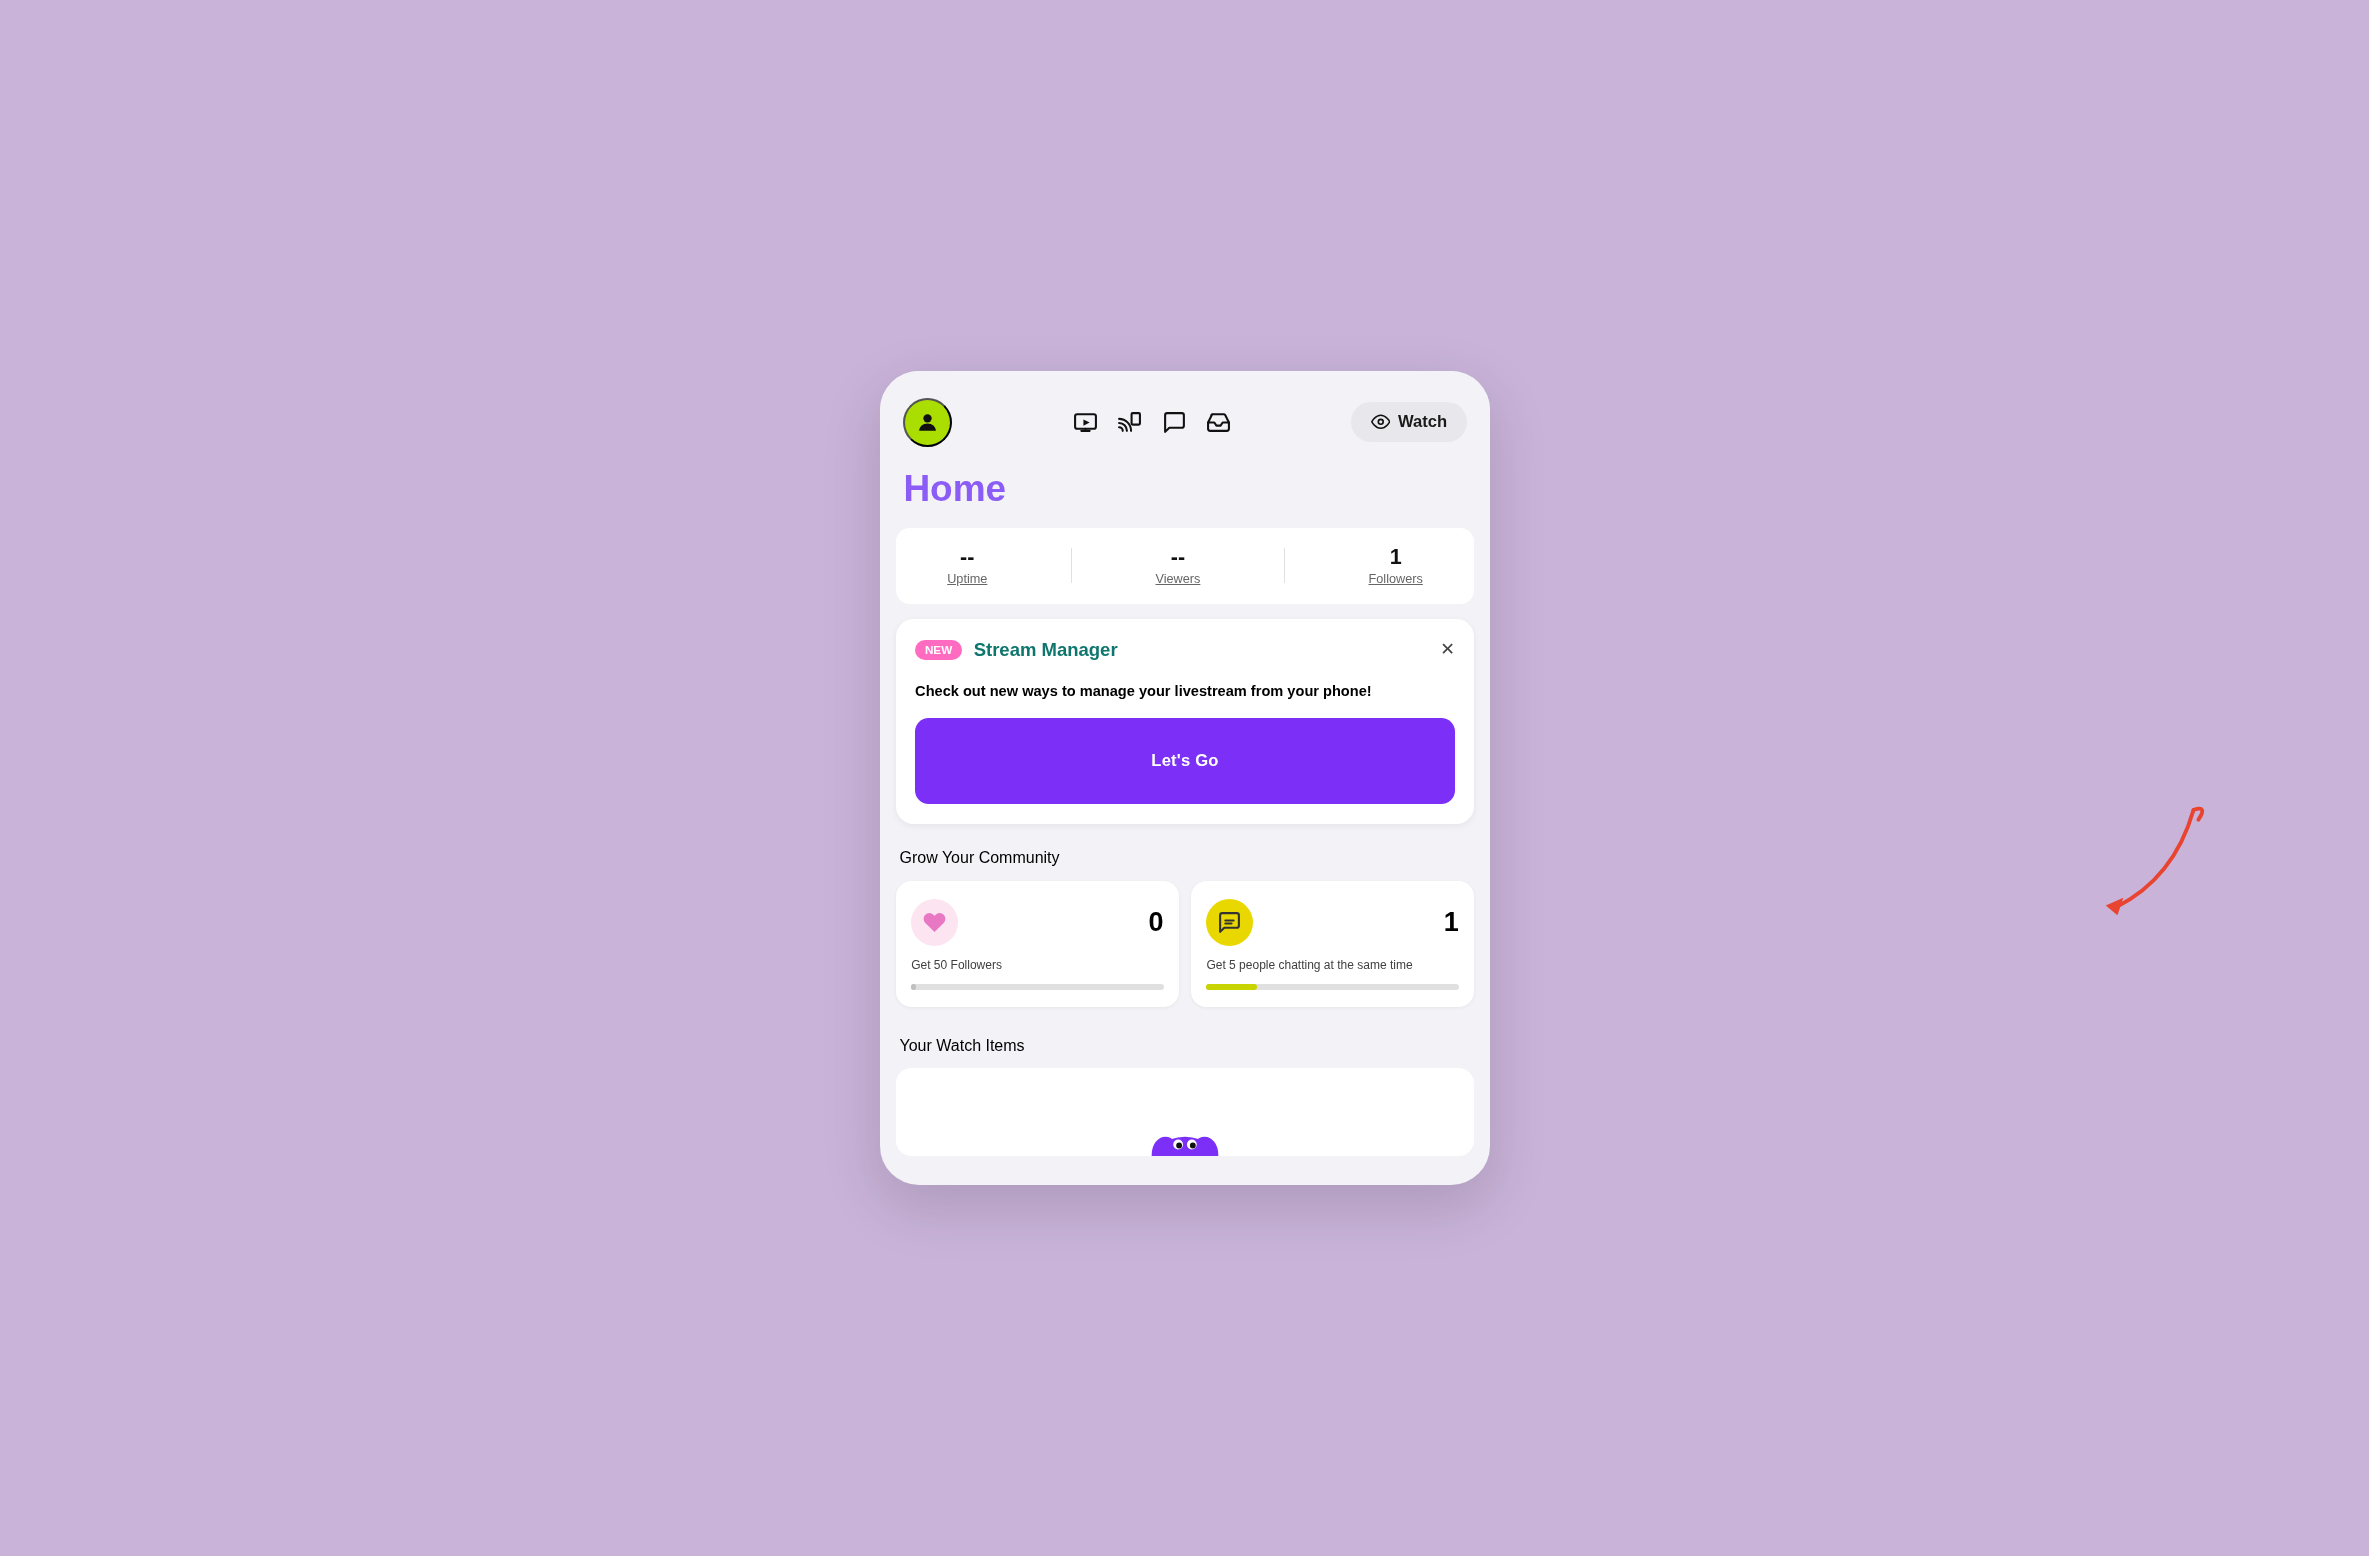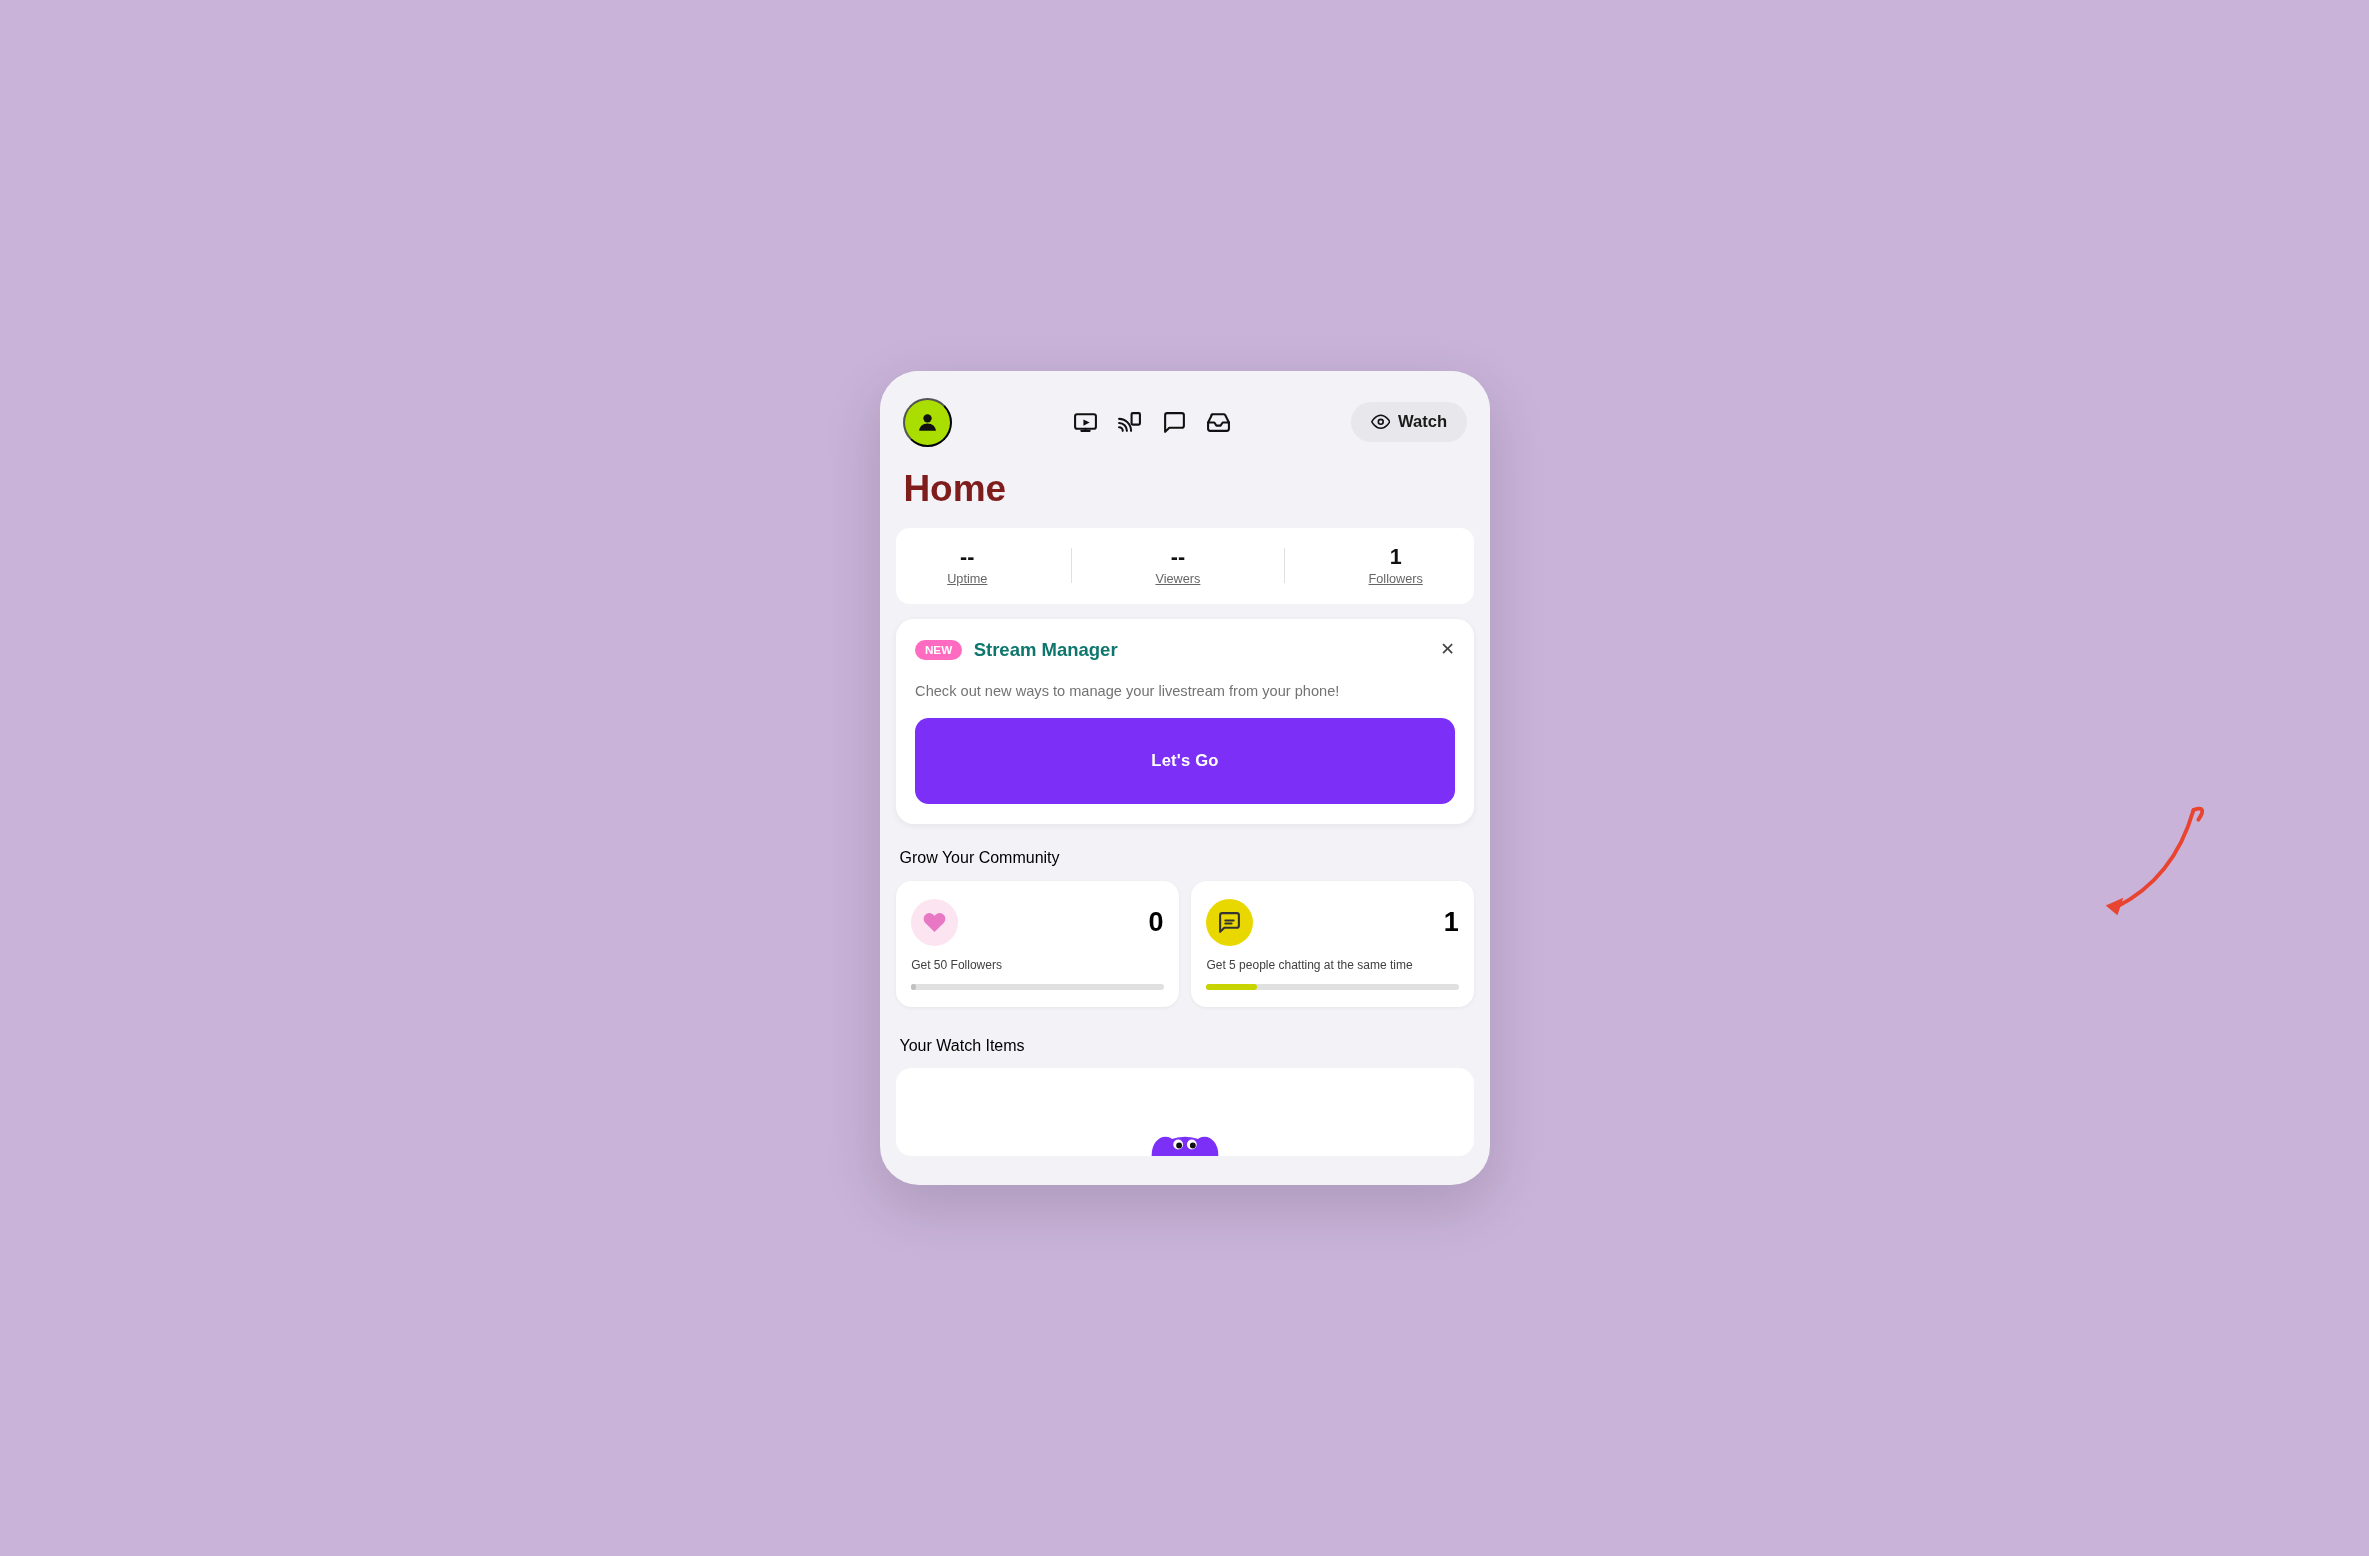--- a/index.html
+++ b/index.html
@@ -83,21 +83,21 @@
 
     
     .page-title-area {
       padding: 9.8px 23.4px 17.6px;
       background: #f2f2f7;
     }
 
     .page-title {
       font-size: 37px;
       font-weight: 800;
-      color: #7f1d1d;
+      color: #8b5cf6;
     }
 
     
     .stats-bar {
       margin: 0 15.6px 15.6px;
       background: #fff;
       border-radius: 13.7px;
       display: flex;
       align-items: center;
       justify-content: space-around;
@@ -169,23 +169,24 @@
       background: none;
       border: none;
       cursor: pointer;
       font-size: 17.6px;
       color: #444;
       line-height: 1;
     }
 
     .card-description {
       font-size: 14.6px;
-      color: #737373;
+      color: #000000;
       line-height: 1.5;
       margin-bottom: 15.6px;
+      font-weight: bold;
     }
 
     .lets-go-btn {
       width: 100%;
       background: #7b2ff7;
       color: #fff;
       border: none;
       border-radius: 13.7px;
       padding: 33px;
       font-size: 16.6px;

